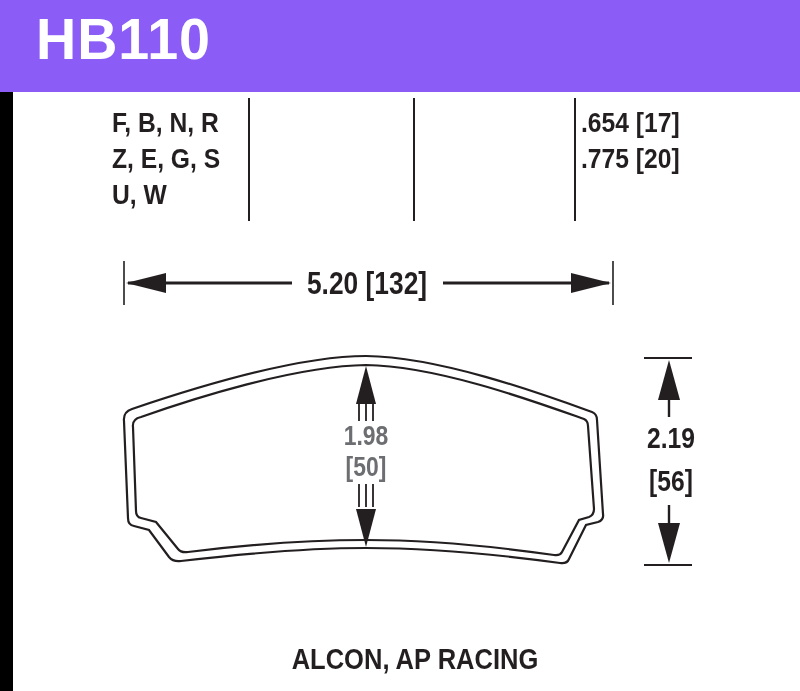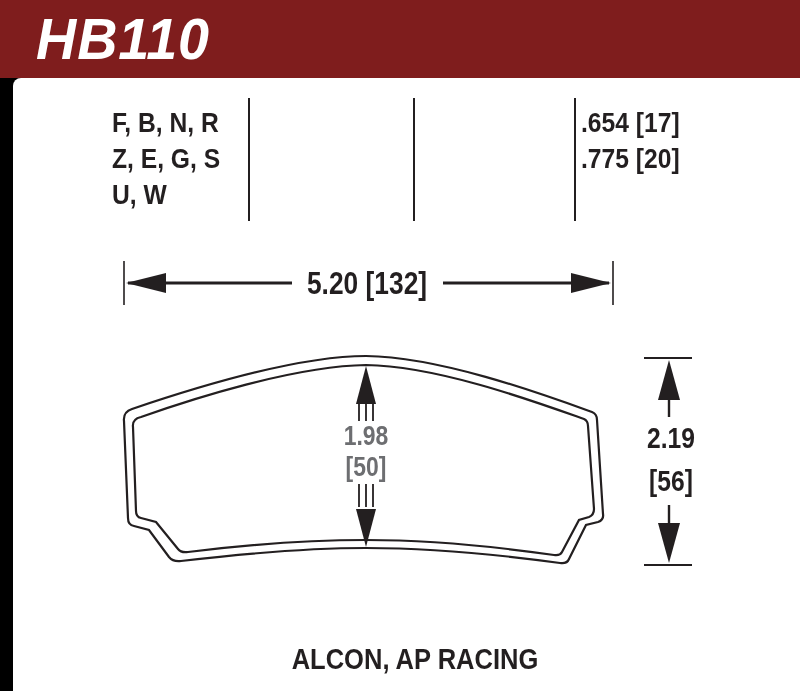--- a/index.html
+++ b/index.html
@@ -9,23 +9,22 @@
     background:#000000;
     font-family:"Liberation Sans","DejaVu Sans",sans-serif;
     overflow:hidden;
   }
   .panel{
     position:absolute;left:13px;top:78px;right:0;bottom:0;
     background:#ffffff;
     border-top-left-radius:8px;
   }
   .header{
-    position:absolute;left:0;top:0;width:800px;height:78px;
-    background:#7f1d1d;
-    font-style:italic;
+    position:absolute;left:0;top:0;width:800px;height:92px;
+    background:#8b5cf6;
   }
   .part{
     position:absolute;left:36px;top:0;height:76px;
     display:flex;align-items:center;
     color:#ffffff;font-size:58px;font-weight:bold;letter-spacing:1px;
     transform:scaleX(0.96);transform-origin:left center;
   }
   .art{position:absolute;left:0;top:0;width:800px;height:691px;}
   .txt{position:absolute;color:#231f20;font-weight:bold;white-space:nowrap;}
   .codes{left:112px;top:105px;font-size:28px;line-height:36px;

